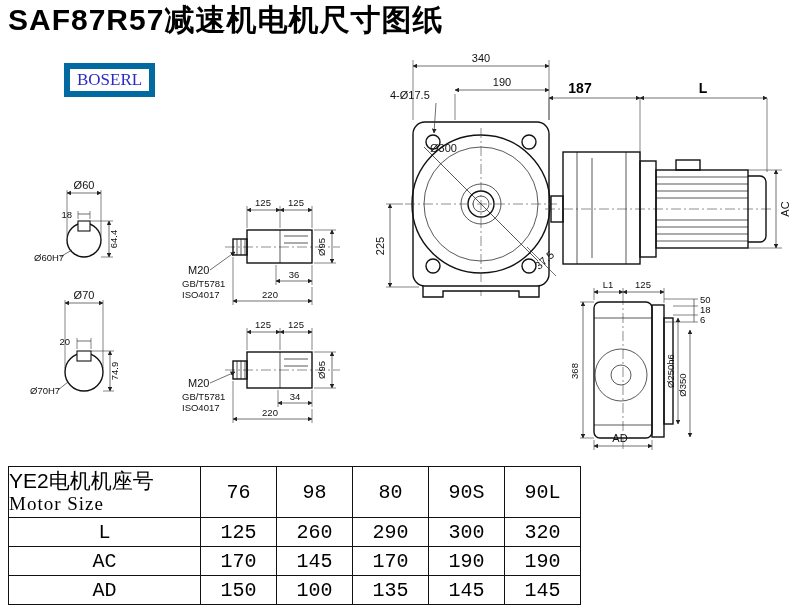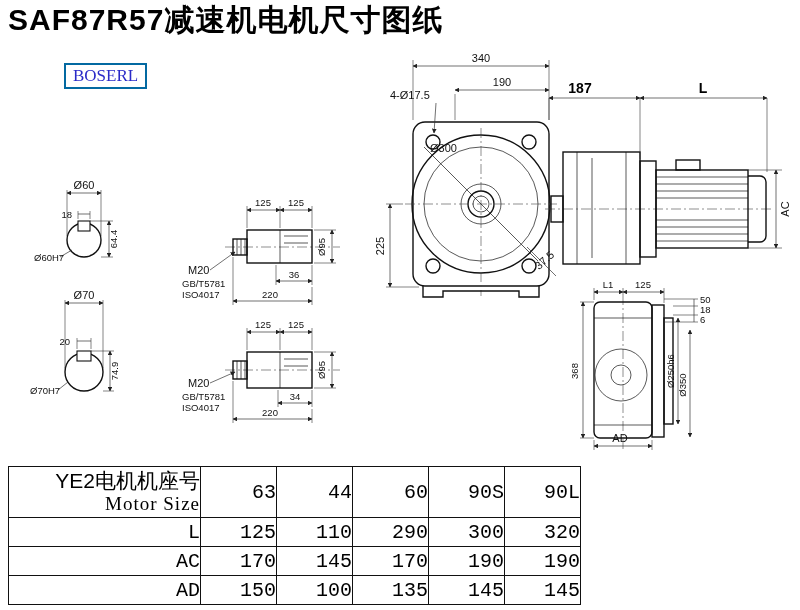--- a/index.html
+++ b/index.html
@@ -1,36 +1,36 @@
 <!DOCTYPE html>
 <html><head>
 <meta charset="utf-8">
 <style>
   html,body{margin:0;padding:0;background:#fff;width:800px;height:610px;overflow:hidden;
     font-family:"Liberation Sans","DejaVu Sans",sans-serif;}
   .page{position:relative;width:800px;height:540px;background:#fff;}
   .title{position:absolute;left:8px;top:0px;margin:0;font-size:30px;font-weight:700;color:#000;
     letter-spacing:1px;white-space:nowrap;}
-  .brand-box{position:absolute;left:64px;top:63px;border:2px solid #0369a1;padding:1px 7px;
+  .brand-box{position:absolute;left:64px;top:63px;border:6px solid #0369a1;padding:1px 7px;
     background:#fff;}
   .brand-box span{font-family:"Liberation Serif","DejaVu Serif",serif;font-size:17px;color:#2a2ac8;}
   svg.drawing{position:absolute;left:0;top:0;}
   .out{fill:none;stroke:#111;stroke-width:1.4;}
   .thin{fill:none;stroke:#111;stroke-width:.7;}
   .ext{fill:none;stroke:#333;stroke-width:.6;}
   .dim{fill:none;stroke:#333;stroke-width:.7;}
   .cl{fill:none;stroke:#444;stroke-width:.6;stroke-dasharray:10 3 2 3;}
   .wf{fill:#fff;stroke:#111;stroke-width:1.1;}
   text.d{font:11px "Liberation Sans",sans-serif;fill:#111;}
   text.s{font:9.5px "Liberation Sans",sans-serif;fill:#111;}
   text.b{font:700 14px "Liberation Sans",sans-serif;fill:#000;}
   table.dim-table{position:absolute;left:8px;top:466px;width:572px;border-collapse:collapse;
     table-layout:fixed;text-align:center;color:#000;}
   .dim-table td{border:1.5px solid #111;padding:0;font-family:"Liberation Mono","DejaVu Sans Mono",monospace;
-    font-size:20px;text-align:right;}
+    font-size:20px;}
   .dim-table tr.hdr td{height:50px;}
   .dim-table tr.row td{height:28px;}
   .hdr-cell{text-align:left;padding-left:14px;}
   .hdr-cn{font-family:"Liberation Sans",sans-serif;font-size:21px;line-height:24px;}
   .hdr-en{font-family:Liberation Serif, serif;font-size:19px;line-height:22px;letter-spacing:1px;}
 </style>
 </head>
 <body>
 
 <div class="page">
@@ -294,30 +294,30 @@
       <col style="width:76px">
         <col style="width:76px">
         <col style="width:76px">
     </colgroup>
     <tbody>
       <tr class="hdr">
         <td class="hdr-cell">
           <div class="hdr-cn">YE2电机机座号</div>
           <div class="hdr-en">Motor Size</div>
         </td>
-        <td>63</td>
-        <td>44</td>
-        <td>60</td>
+        <td>76</td>
+        <td>98</td>
+        <td>80</td>
         <td>90S</td>
         <td>90L</td>
       </tr>
       <tr class="row">
         <td>L</td>
         <td>125</td>
-        <td>110</td>
+        <td>260</td>
         <td>290</td>
         <td>300</td>
         <td>320</td>
       </tr>
       <tr class="row">
         <td>AC</td>
         <td>170</td>
         <td>145</td>
         <td>170</td>
         <td>190</td>

